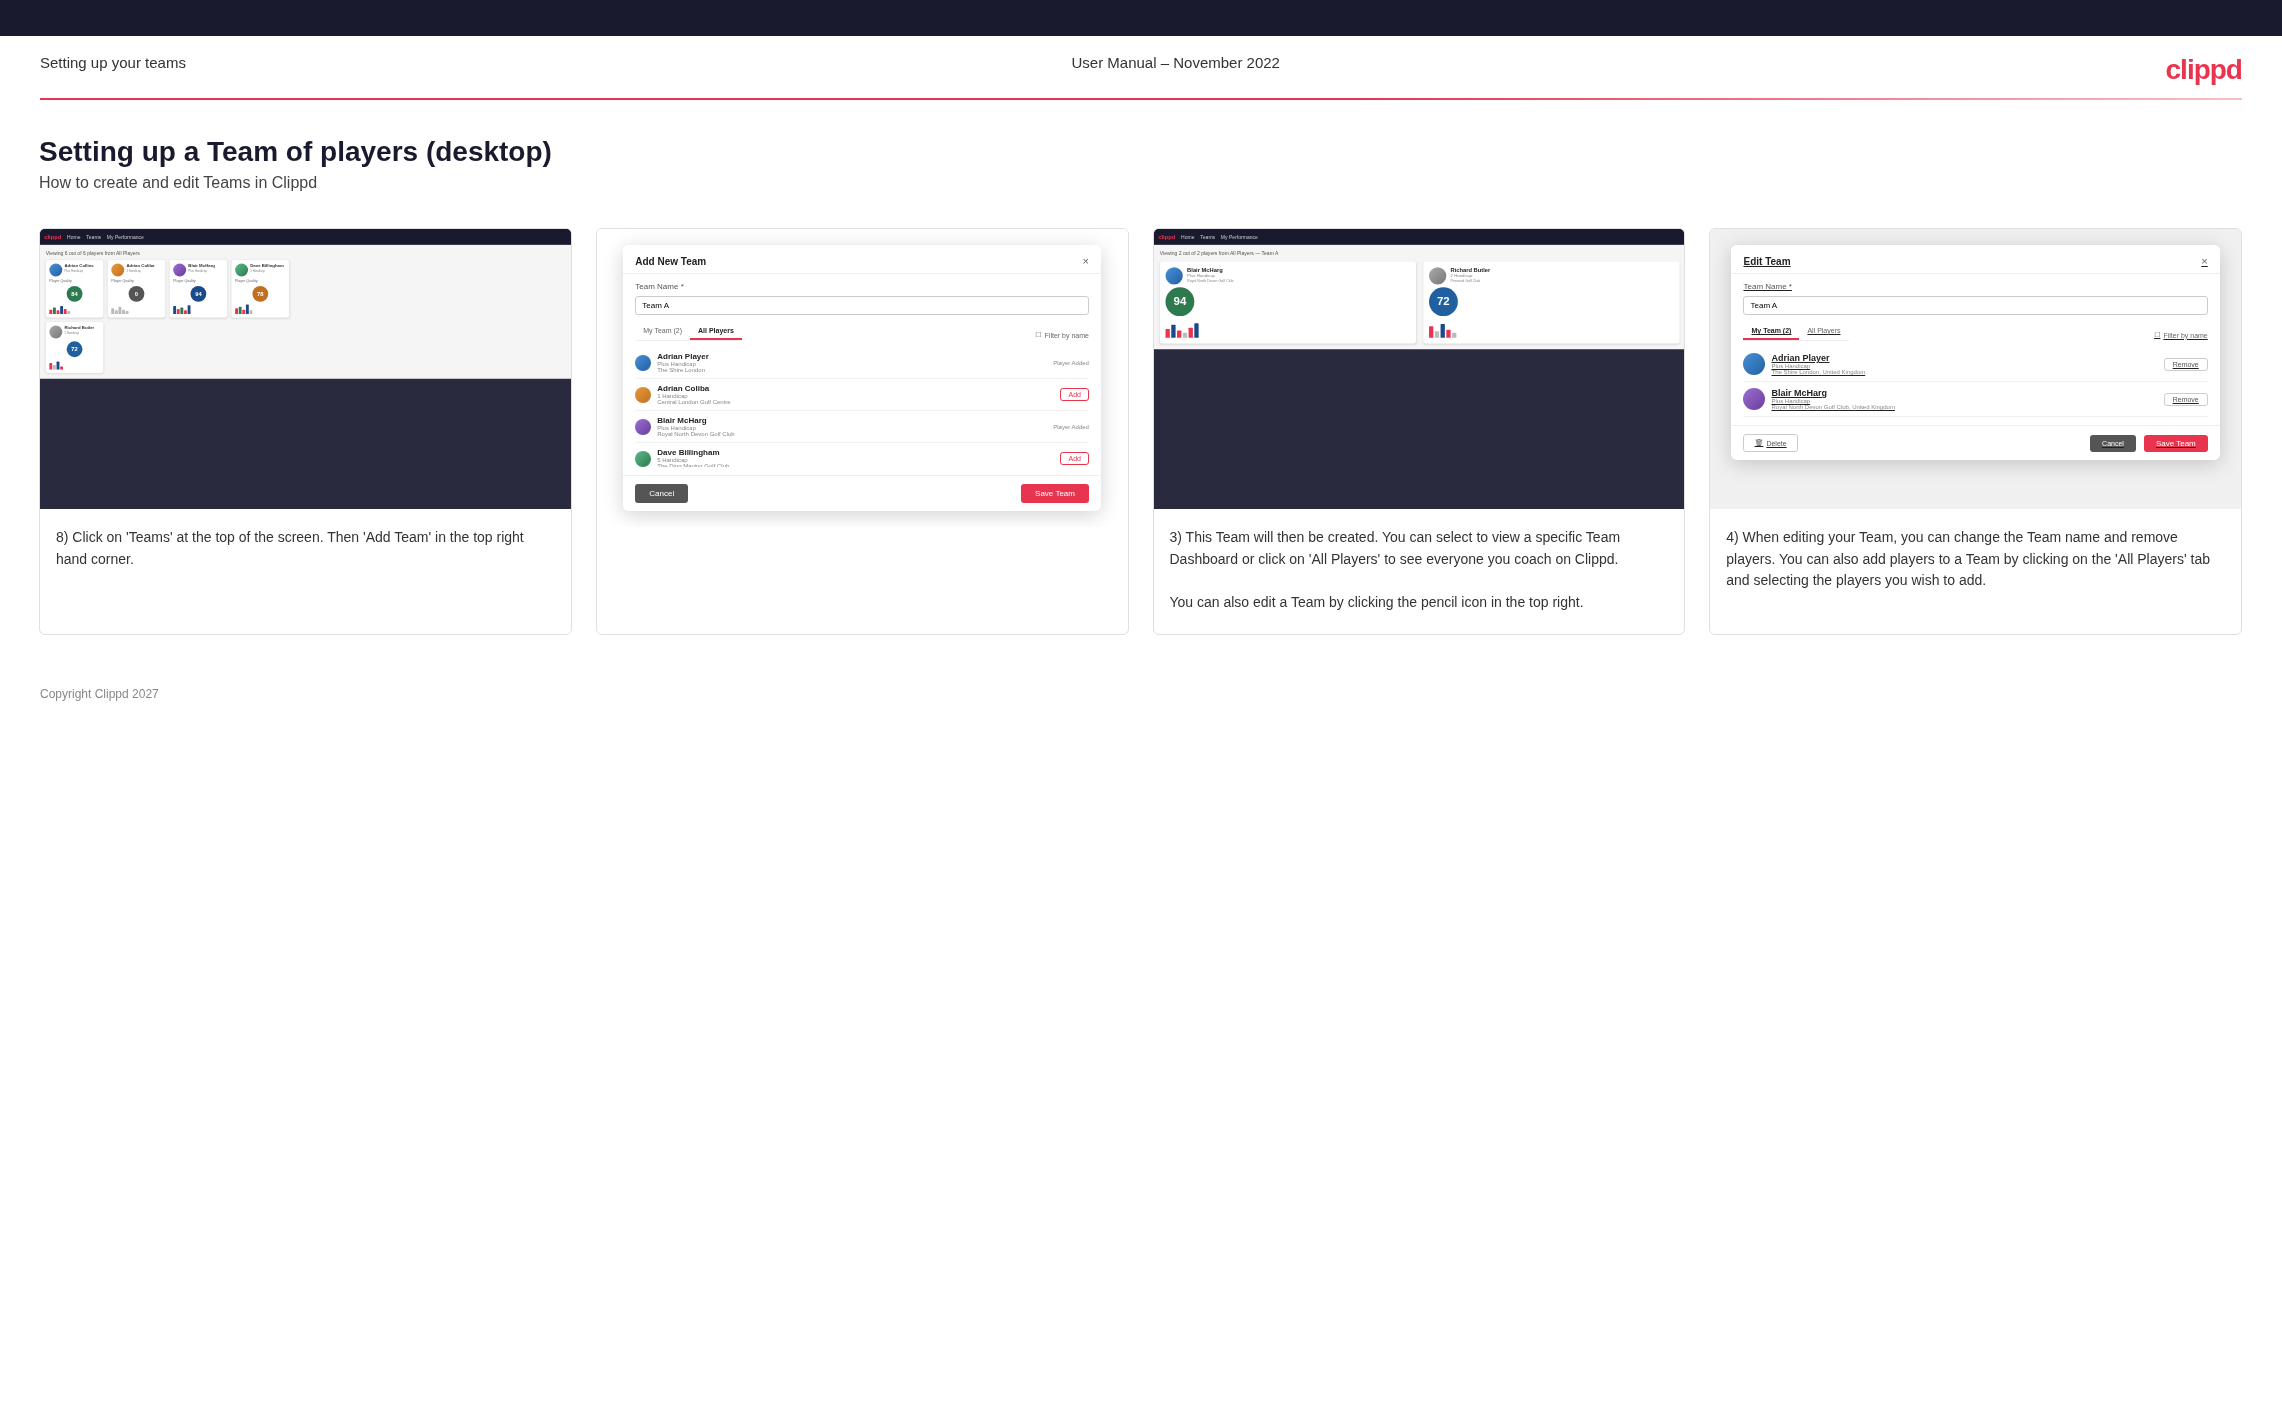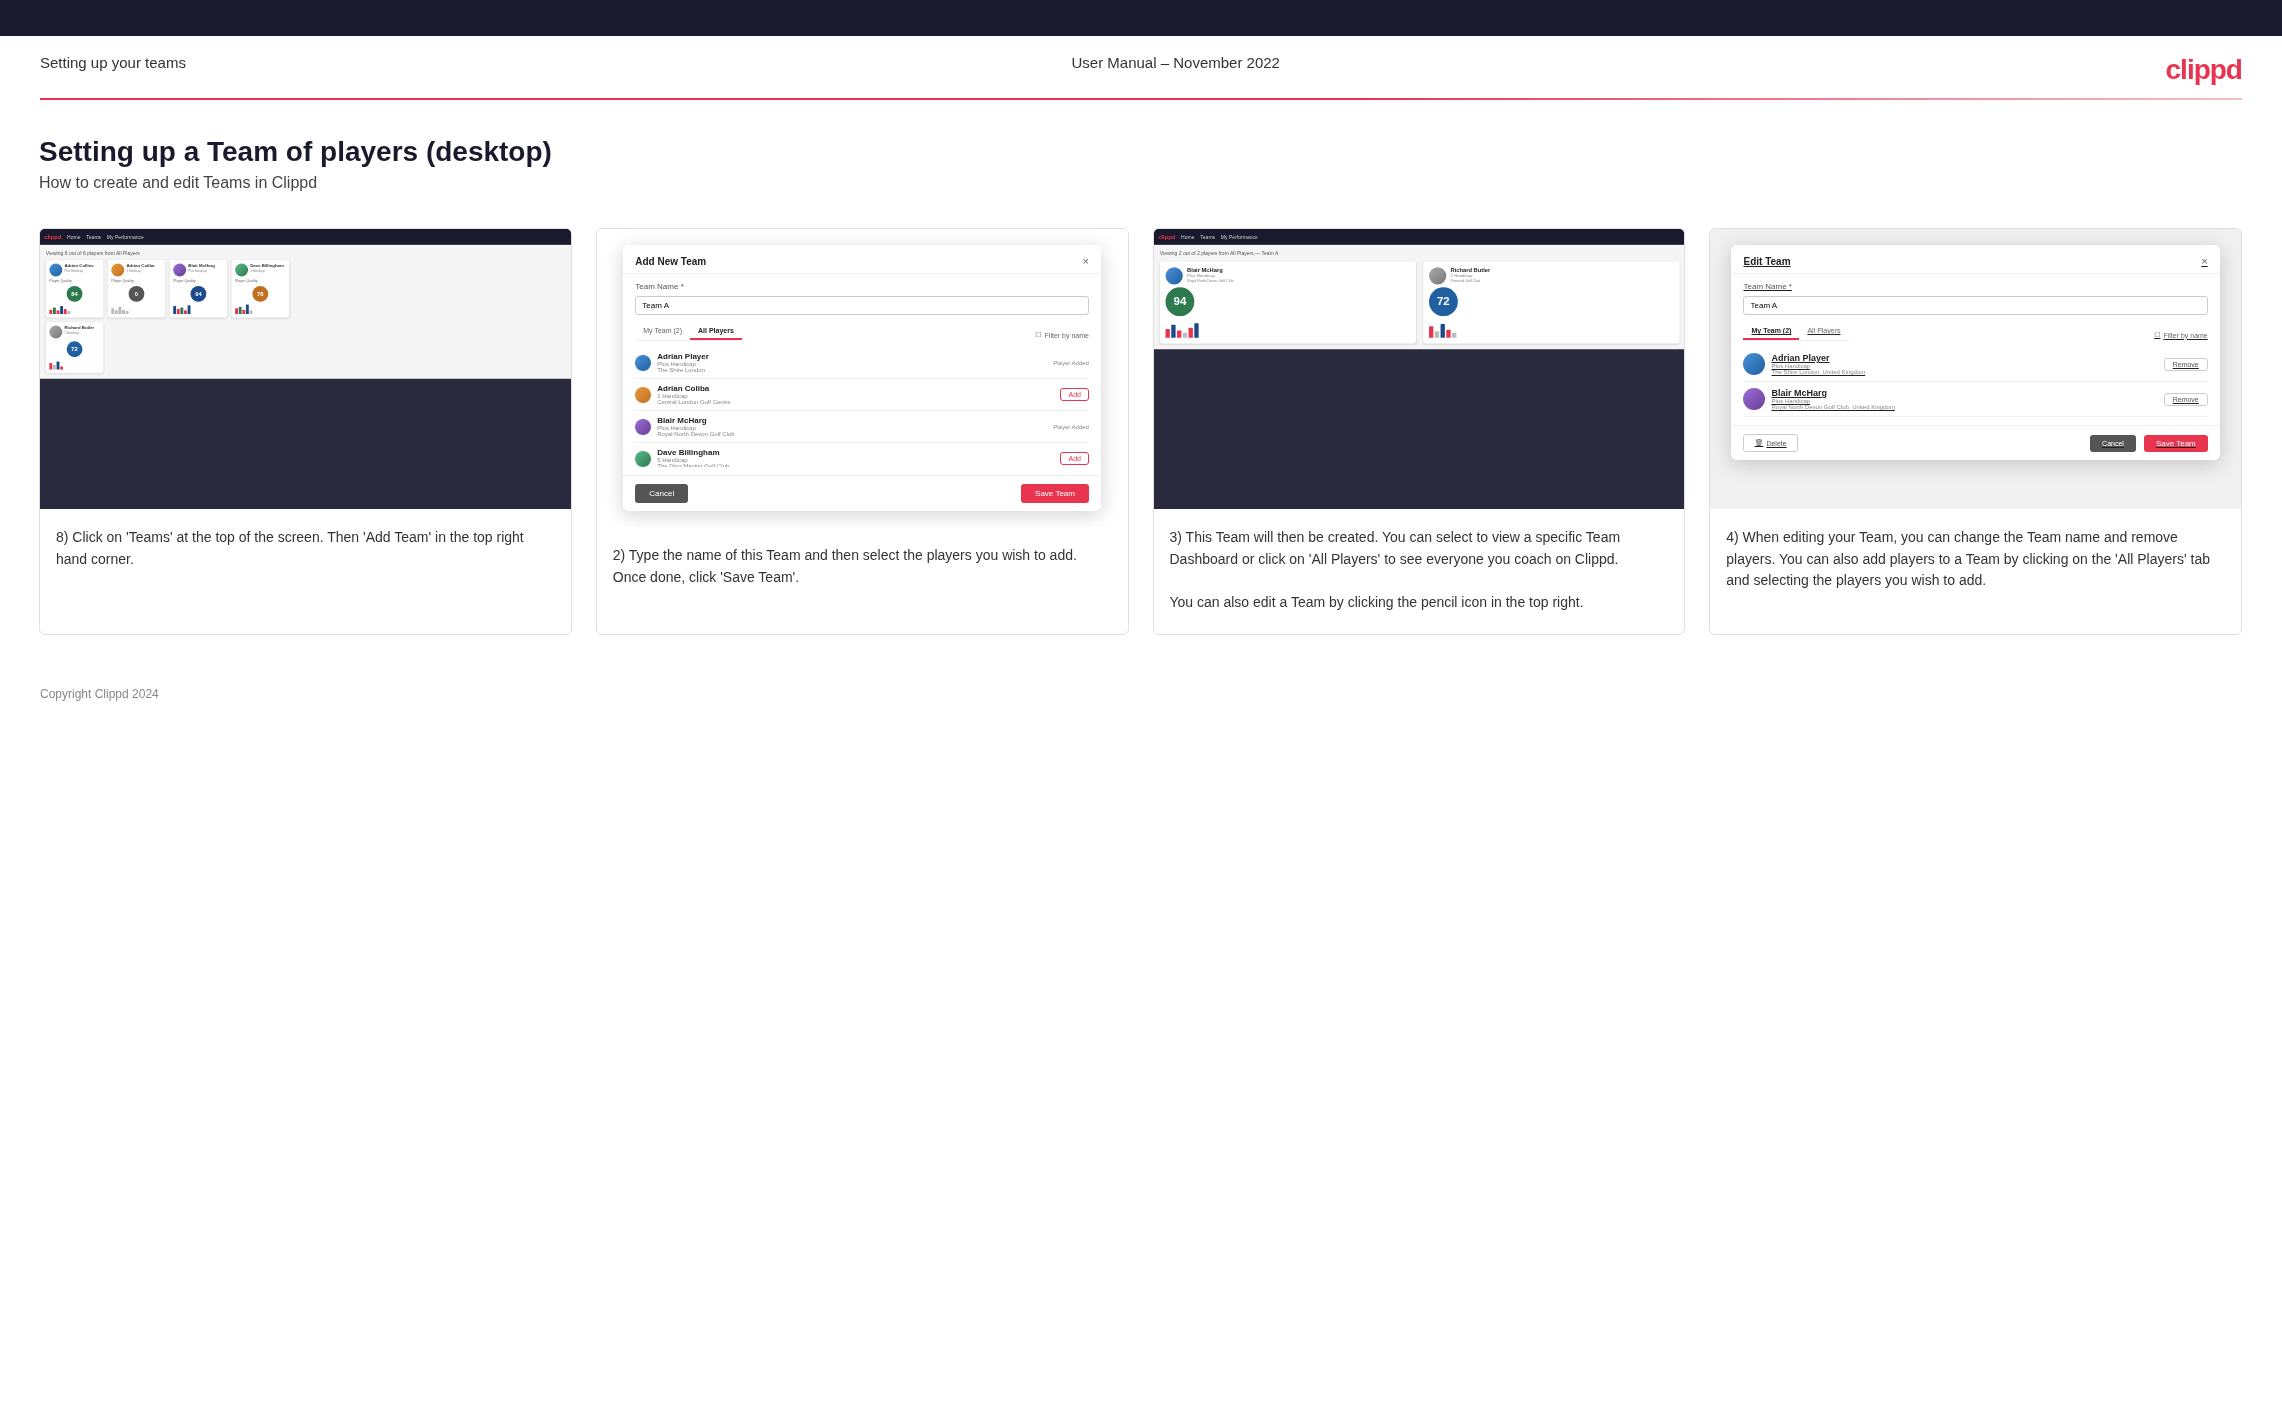--- a/index.html
+++ b/index.html
@@ -713,21 +713,20 @@
                 <button class="modal-player-add-btn">Add</button>
               </div>
             </div>
           </div>
           <div class="modal-footer">
             <button class="modal-cancel-btn">Cancel</button>
             <button class="modal-save-btn">Save Team</button>
           </div>
         </div>
       </div>
-      <div class="card-text">2) Type the name of this Team and then select the players you wish to add.  Once done, click 'Save Team'.</div>
     </div>
 
     <div class="card">
       <div class="card-screenshot ss3">
         <div class="ss3-inner">
           <div class="ss3-nav">
             <span class="ss1-nav-logo">clippd</span>
             <span class="ss1-nav-item">Home</span>
             <span class="ss1-nav-item">Teams</span>
             <span class="ss1-nav-item">My Performance</span>
@@ -833,14 +832,14 @@
           </div>
         </div>
       </div>
       <div class="card-text">4) When editing your Team, you can change the Team name and remove players. You can also add players to a Team by clicking on the 'All Players' tab and selecting the players you wish to add.</div>
     </div>
 
   </div>
 </div>
 
 <div class="footer">
-  <span>Copyright Clippd 2024</span>
+  <span>Copyright Clippd 2027</span>
 </div>
 
 </body></html>

